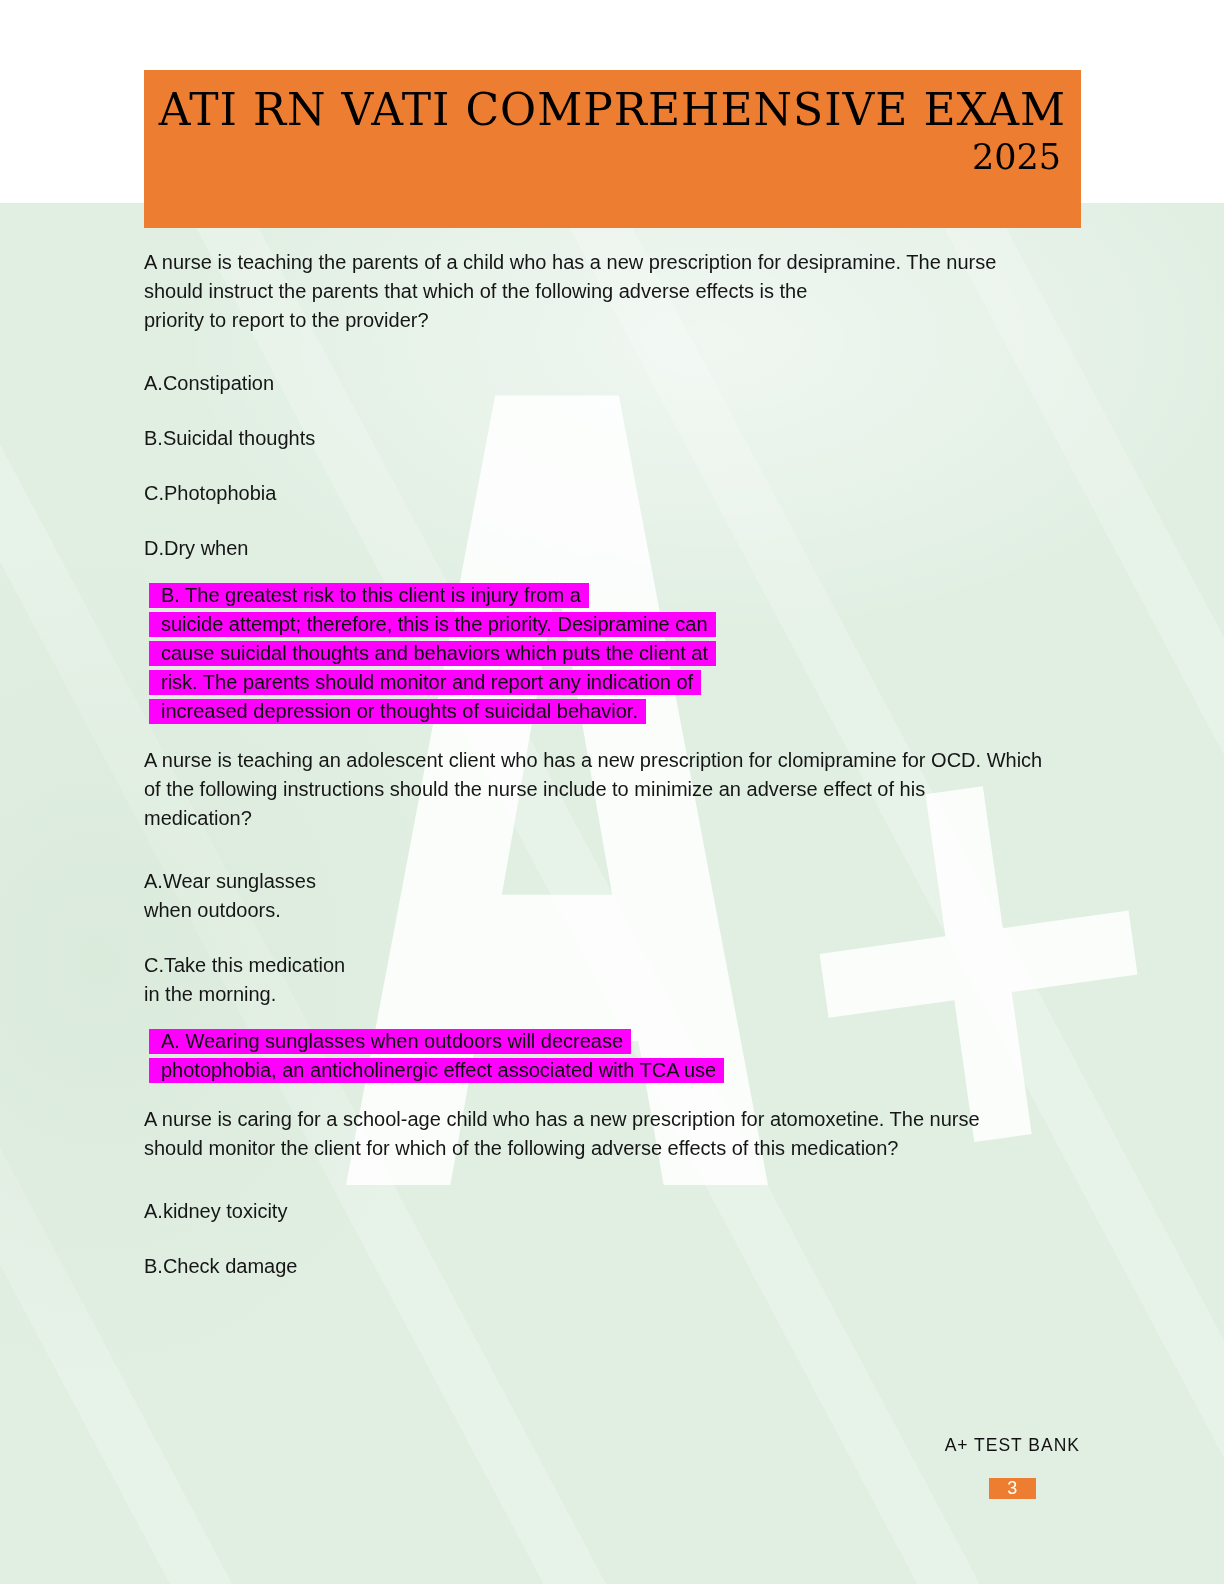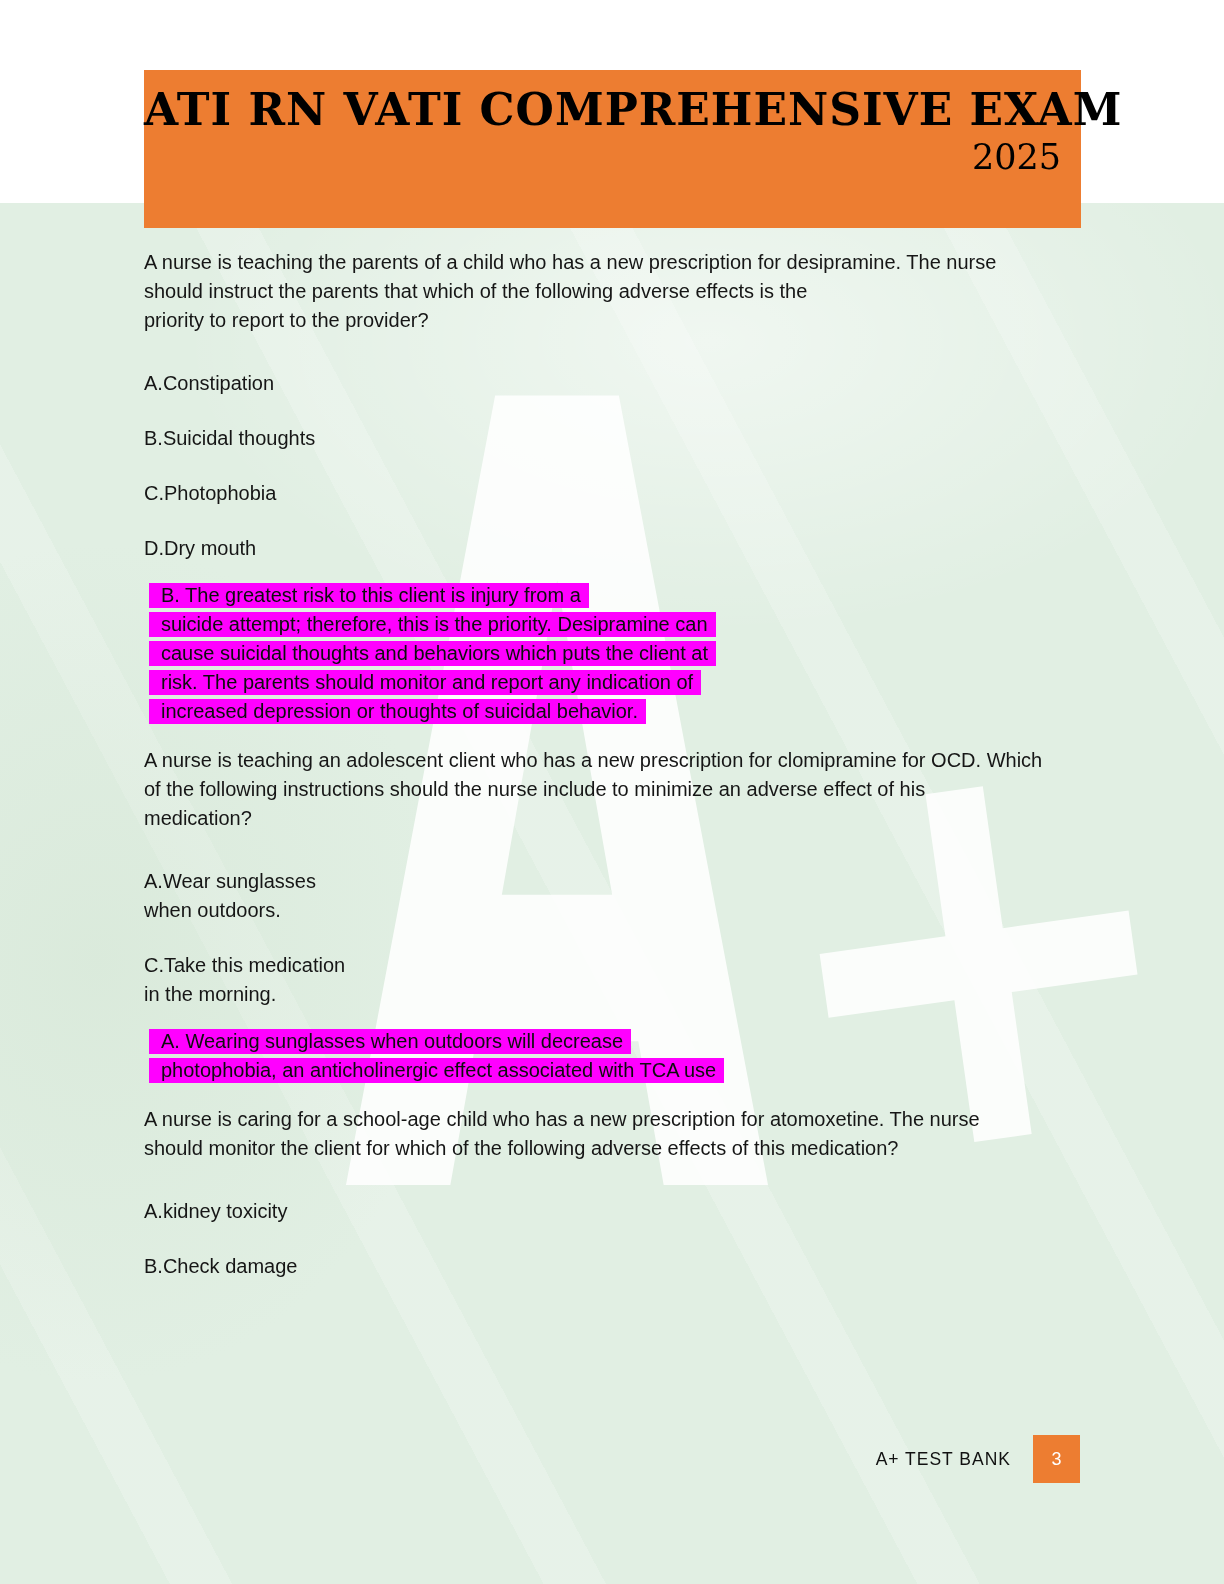--- a/index.html
+++ b/index.html
@@ -28,21 +28,21 @@
     font-family:"DejaVu Sans", sans-serif; font-weight:bold;
     fill:rgba(255,255,255,0.86);
   }
   
   .banner {
     position:absolute; left:144px; top:70px; width:937px; height:158px;
     background:#ED7D31; color:#000;
   }
   .banner-title {
     margin-top:14px; text-align:center; white-space:nowrap;
-    font-family:"DejaVu Serif", serif; font-size:44px; letter-spacing:1px;font-weight:bold;
+    font-family:"DejaVu Serif", serif; font-size:44px; letter-spacing:1px;
   }
   .banner-year {
     margin-top:2px; text-align:right; padding-right:20px;
     font-family:"DejaVu Serif", serif; font-size:35px;
   }
   
   .content {
     position:absolute; left:144px; top:248px; width:945px;
     font-size:20px; line-height:29px; color:#161616;
   }
@@ -51,21 +51,21 @@
   .answer { margin:-8px 0 20px 17px; }
   .hl {
     display:inline; white-space:pre-line;
     background:#FF00FF; color:#0d0d0d;
     padding:1px 8px 2px 12px; margin-left:-12px;
     -webkit-box-decoration-break:clone; box-decoration-break:clone;
   }
   
   .footer {
     position:absolute; top:1435px; right:144px; height:48px;
-    display:flex; align-items:center; gap:22px;
+    display:flex; align-items:center; gap:22px;flex-direction:column;
   }
   .footer-brand {
     font-size:17.5px; letter-spacing:1px; color:#111;
   }
   .page-box {
     width:47px; height:48px; background:#ED7D31;
     display:flex; align-items:center; justify-content:center;
     color:#ffffff; font-size:18px;
   }
 </style>
@@ -89,21 +89,21 @@
 
   <main class="content">
 
     <section>
       <p class="stem">A nurse is teaching the parents of a child who has a new prescription for desipramine. The nurse
 should instruct the parents that which of the following adverse effects is the
 priority to report to the provider?</p>
       <p class="option">A.Constipation</p>
       <p class="option">B.Suicidal thoughts</p>
       <p class="option">C.Photophobia</p>
-      <p class="option">D.Dry mouth</p>
+      <p class="option">D.Dry when</p>
       <p class="answer"><span class="hl">B. The greatest risk to this client is injury from a
 suicide attempt; therefore, this is the priority. Desipramine can
 cause suicidal thoughts and behaviors which puts the client at
 risk. The parents should monitor and report any indication of
 increased depression or thoughts of suicidal behavior.</span></p>
     </section>
 
     <section>
       <p class="stem">A nurse is teaching an adolescent client who has a new prescription for clomipramine for OCD. Which
 of the following instructions should the nurse include to minimize an adverse effect of his

